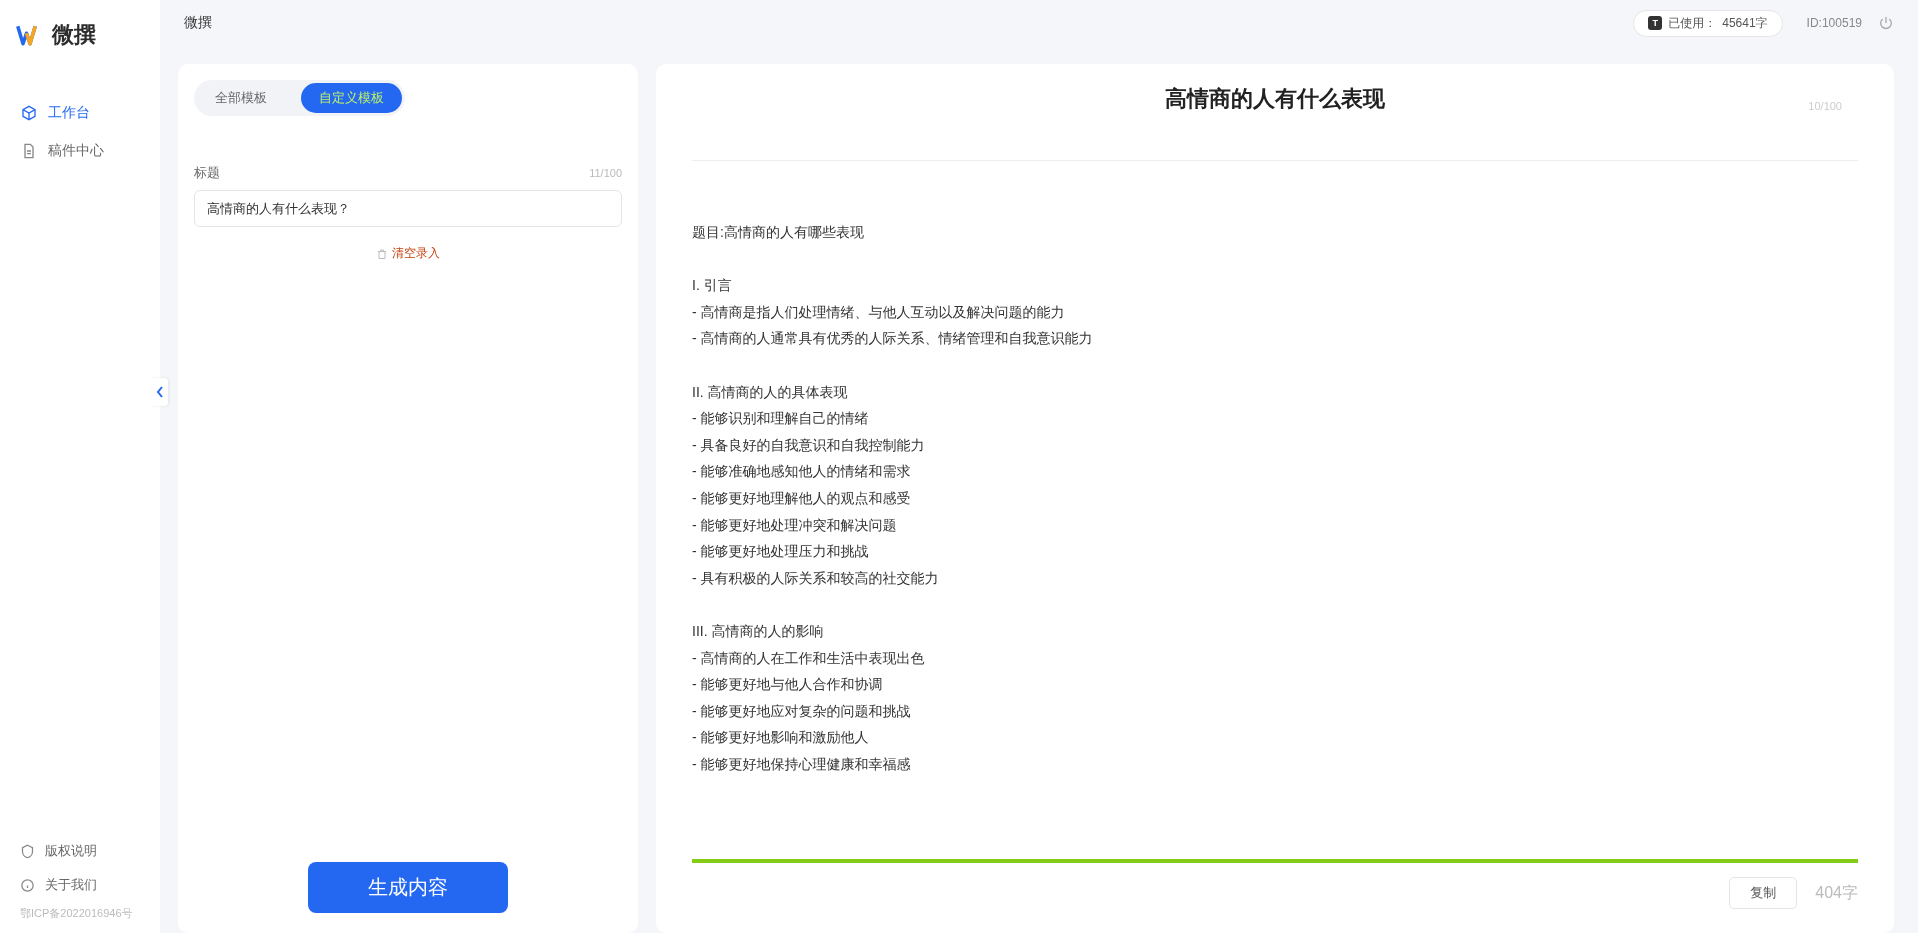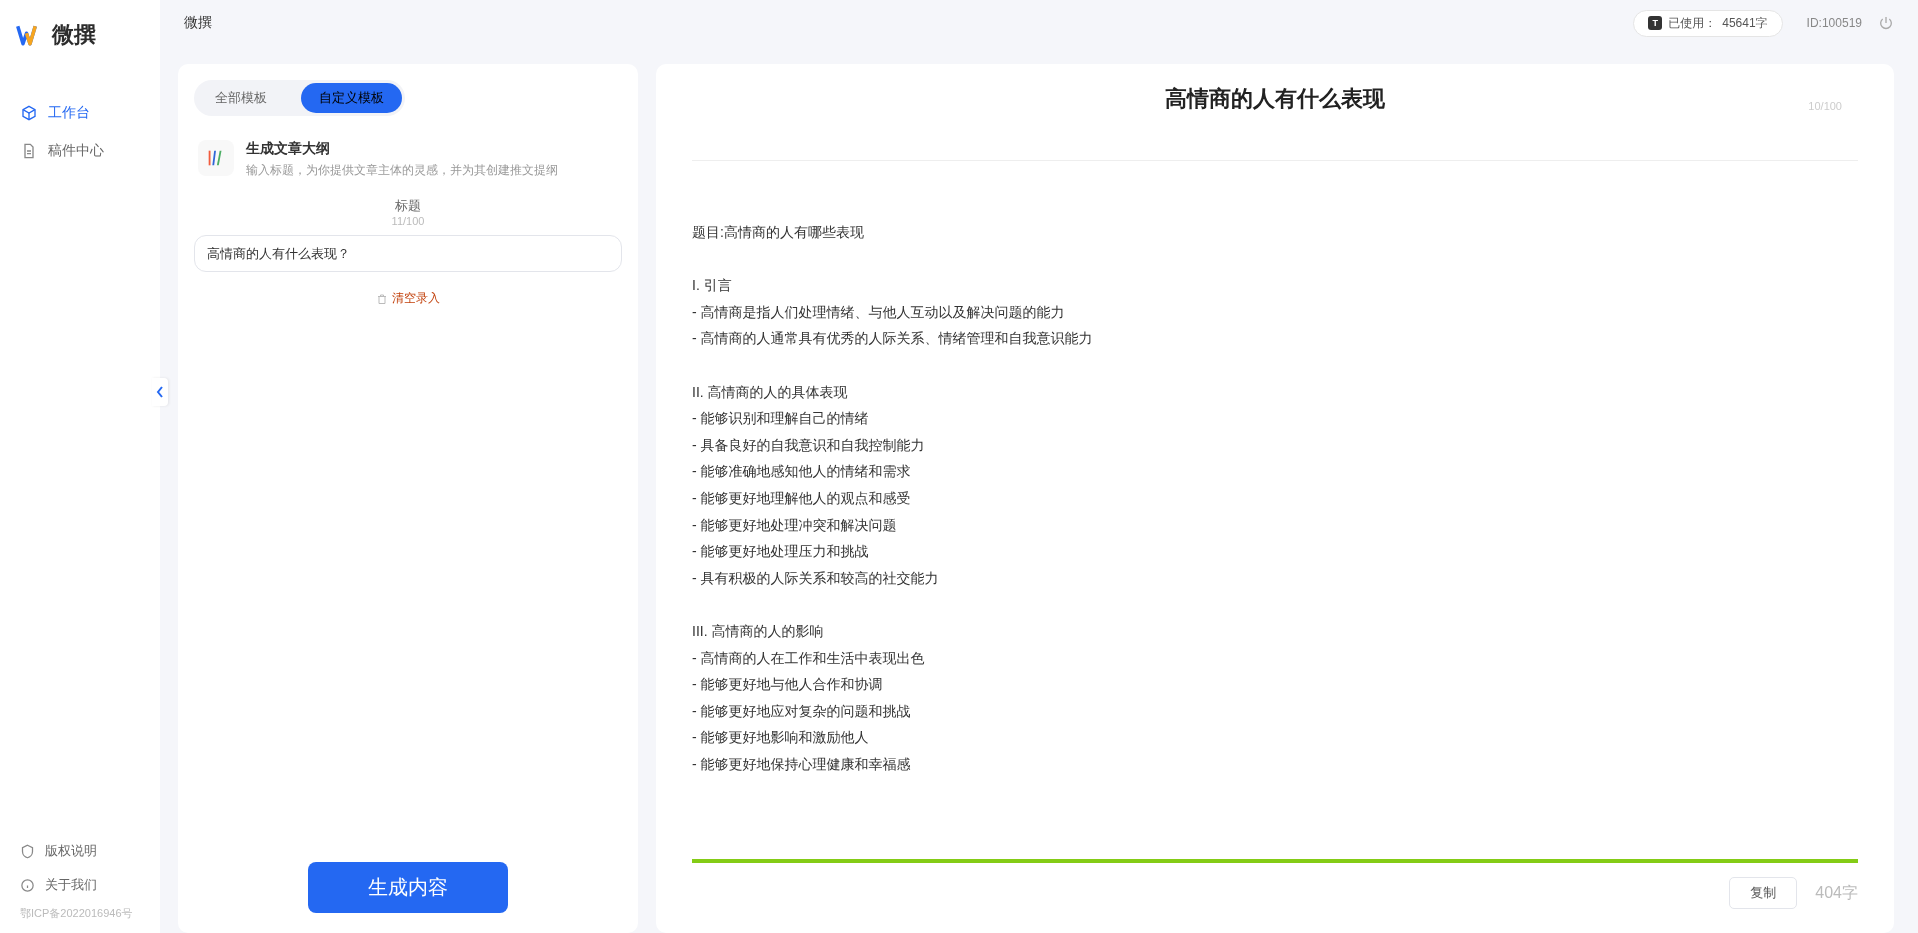--- a/index.html
+++ b/index.html
@@ -24,29 +24,29 @@
 .usage-badge { background: #fff; border: 1px solid #e5e5e5; border-radius: 14px; padding: 4px 14px; font-size: 12px; color: #555; display: flex; align-items: center; gap: 6px; }
 .usage-badge .t-icon { width: 14px; height: 14px; background: #333; color: #fff; border-radius: 3px; display: flex; align-items: center; justify-content: center; font-size: 9px; font-weight: 700; }
 .id-label { margin-left: 24px; font-size: 12px; color: #888; }
 .power-btn { margin-left: 16px; width: 16px; height: 16px; color: #aaa; cursor: pointer; }
 .content { flex: 1; display: flex; gap: 18px; padding: 18px 24px 0 18px; overflow: hidden; }
 .panel { background: #fff; border-radius: 10px; display: flex; flex-direction: column; }
 .left-panel { width: 460px; padding: 16px 16px 20px; }
 .right-panel { flex: 1; padding: 20px 36px 24px; position: relative; gap: 40px; }
 .tabs { display: flex; gap: 16px; background: #f2f3f7; border-radius: 20px; padding: 3px; width: fit-content; margin-bottom: 18px; }
 .tab { padding: 6px 18px; border-radius: 16px; font-size: 13px; color: #666; cursor: pointer; }
-.tab.active { background: #2468f2; color: #000000; }
+.tab.active { background: #2468f2; color: #bef264; }
 .template-card { display: flex; gap: 12px; padding: 6px 4px 16px; }
 .template-icon { width: 36px; height: 36px; border-radius: 8px; background: #f8f8f8; display: flex; align-items: center; justify-content: center; flex-shrink: 0; }
 .template-title { font-size: 14px; font-weight: 600; color: #333; margin-bottom: 4px; }
 .template-desc { font-size: 12px; color: #999; }
-.field-label-row { display: flex; justify-content: space-between; align-items: center; margin: 2px 0 8px; flex-direction: column; }
+.field-label-row { display: flex; justify-content: space-between; align-items: center; margin: 30px 0 8px; }
 .field-label { font-size: 13px; color: #666; }
 .field-counter { font-size: 11px; color: #bbb; }
-.input-box { width: 100%; border: 1px solid #e3e5eb; border-radius: 12px; padding: 10px 12px; font-size: 13px; color: #333; outline: none; }
+.input-box { width: 100%; border: 1px solid #e3e5eb; border-radius: 6px; padding: 10px 12px; font-size: 13px; color: #333; outline: none; }
 .clear-row { display: flex; justify-content: center; align-items: center; gap: 4px; margin-top: 18px; color: #c2410c; font-size: 12px; cursor: pointer; }
 .left-spacer { flex: 1; }
 .generate-btn { background: #2468f2; color: #fff; border: none; border-radius: 8px; padding: 12px 12px; font-size: 20px; cursor: pointer; width: 200px; align-self: center; }
 .output-title-row { display: flex; align-items: center; justify-content: center; position: relative; margin-bottom: 6px; }
 .output-title { font-size: 22px; font-weight: 600; color: #222; font-family: "Songti SC", SimSun, serif; text-align: center; }
 .output-counter { position: absolute; right: 16px; bottom: 2px; font-size: 11px; color: #ccc; }
 .output-divider { height: 1px; background: #eee; margin-bottom: 18px; }
 .output-body { flex: 1; overflow-y: auto; font-size: 14px; line-height: 1.9; color: #333; white-space: pre-line; }
 .output-footer { display: flex; justify-content: flex-end; align-items: center; gap: 18px; padding-top: 14px; border-top: 4px solid #84cc16; margin-top: 12px; }
 .copy-btn { border: 1px solid #e3e5eb; background: #fff; border-radius: 5px; padding: 6px 20px; font-size: 13px; color: #555; cursor: pointer; }
@@ -134,33 +134,20 @@
           </svg>
       </span>
     </div>
 
     <div class="content">
       <div class="panel left-panel">
         <div class="tabs">
           <div class="tab">全部模板</div>
           <div class="tab active">自定义模板</div>
         </div>
-        <div class="template-card">
-          <div class="template-icon">
-            <svg width="22" height="22" viewBox="0 0 24 24">
-                <path d="M4 20 L4 4 L6 4 L6 20 Z" fill="#f25c3e"></path>
-                <path d="M8 20 L10 4 L12 4 L10 20 Z" fill="#3066d8"></path>
-                <path d="M13 20 L16 4 L18 4 L15 20 Z" fill="#4cae64"></path>
-              </svg>
-          </div>
-          <div>
-            <div class="template-title">生成文章大纲</div>
-            <div class="template-desc">输入标题，为你提供文章主体的灵感，并为其创建推文提纲</div>
-          </div>
-        </div>
         <div class="field-label-row">
           <span class="field-label">标题</span>
           <span class="field-counter">11/100</span>
         </div>
         <input class="input-box" type="text" value="高情商的人有什么表现？" style="">
         <div class="clear-row">
           <span>
             <svg width="12" height="12" viewBox="0 0 24 24" fill="none" stroke="#bbb" stroke-width="2">
                 <path d="M4 7 L20 7 M9 7 L9 4 L15 4 L15 7 M6 7 L6 21 L18 21 L18 7"></path>
               </svg>

